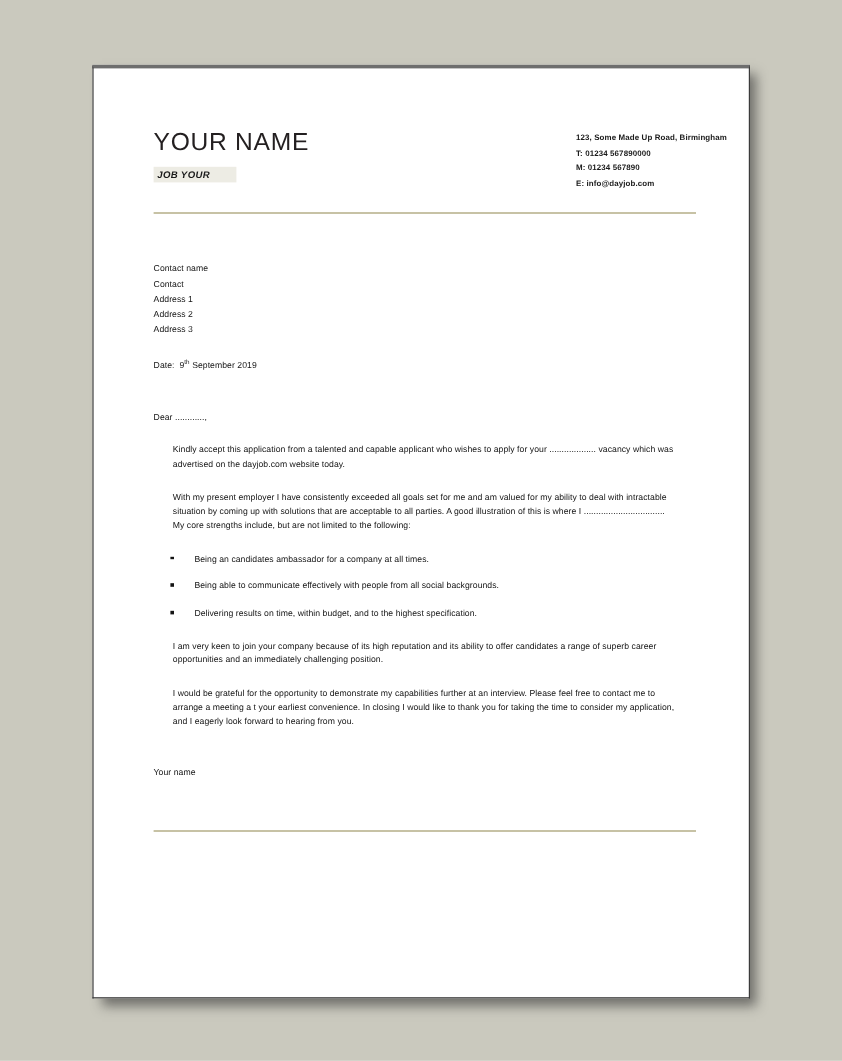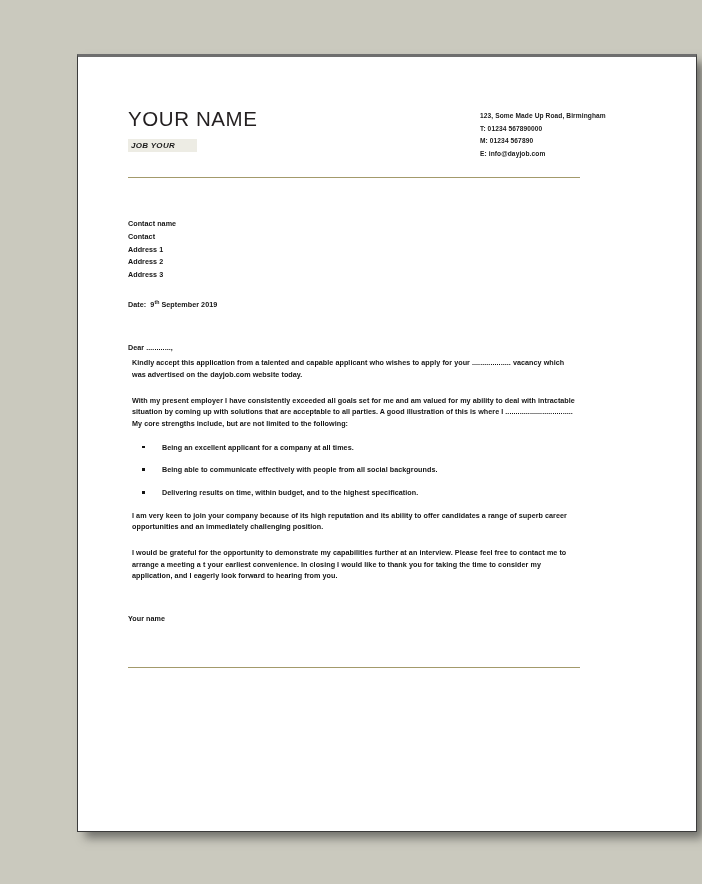--- a/index.html
+++ b/index.html
@@ -11,21 +11,21 @@
     height: 884px;
     background: #cac9be;
     font-family: "Liberation Sans", sans-serif;
     overflow: hidden;
   }
 
   #page-wrap {
     position: absolute;
     left: 77px;
     top: 54px;
-    width: 620px;
+    width: 548px;
     height: 778px;
   }
 
   .page {
     position: absolute;
     inset: 0;
     background: #ffffff;
     border: 1px solid #3b3b3b;
     border-top: 3px solid #6e6e6e;
     box-sizing: border-box;
@@ -87,21 +87,21 @@
     background: #a39a6b;
     border: 0;
     margin: 0;
   }
   .rule-top { margin-top: 12px; }
 
   
   .body-col {
     width: 452px;
     font-size: 7.2px;
-    font-weight: bold;
+    font-weight: normal;
     color: #141414;
     line-height: 1.62;
     letter-spacing: 0.05px;
   }
 
   .recipient {
     margin-top: 40px;
     line-height: 1.78;
   }
   .recipient div { white-space: nowrap; }
@@ -111,21 +111,21 @@
   }
   .date-line sup {
     font-size: 5.2px;
     vertical-align: super;
     line-height: 0;
   }
 
   .salutation { margin-top: 31px; }
 
   p.para {
-    margin: 4px;
+    margin: 16px;
     padding: 0;
   }
   .para + .para { margin-top: 14px; }
   .gap-before { margin-top: 17px; }
 
   ul.strengths {
     list-style: none;
     margin: 12px 0 0 0;
     padding: 0;
   }
@@ -186,21 +186,21 @@
         </div>
 
         <div class="salutation">Dear ............,</div>
 
         <p class="para gap-before">Kindly accept this application from a talented and capable applicant who wishes to apply for your ................... vacancy which was advertised on the dayjob.com website today.</p>
         <p class="para">With my present employer I have consistently exceeded all goals set for me and am valued for my ability to deal with intractable situation by coming up with solutions that are acceptable to all parties. A good illustration of this is where I ................................. My core strengths include, but are not limited to the following:</p>
 
         <ul class="strengths">
           <li>
             <span class="bullet"></span>
-            <span>Being an excellent applicant for a company at all times.</span>
+            <span>Being an candidates ambassador for a company at all times.</span>
           </li>
           <li>
             <span class="bullet"></span>
             <span>Being able to communicate effectively with people from all social backgrounds.</span>
           </li>
           <li>
             <span class="bullet"></span>
             <span>Delivering results on time, within budget, and to the highest specification.</span>
           </li>
         </ul>

